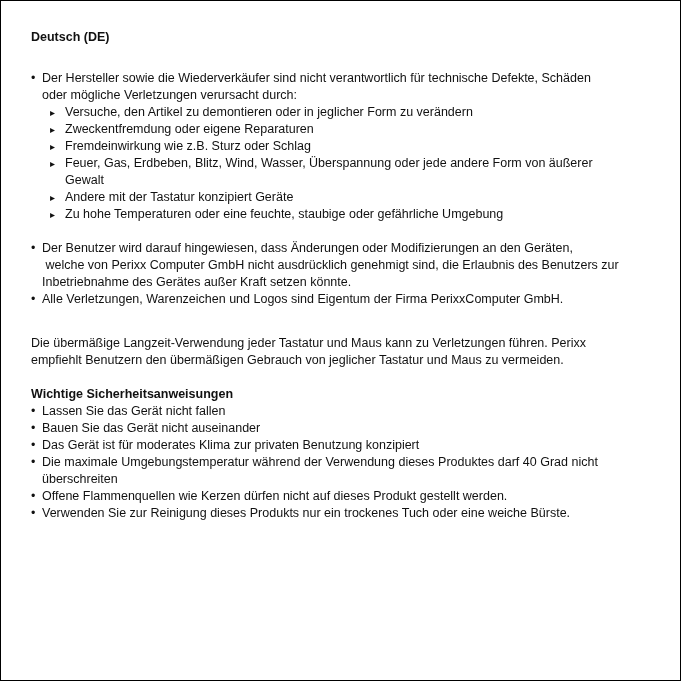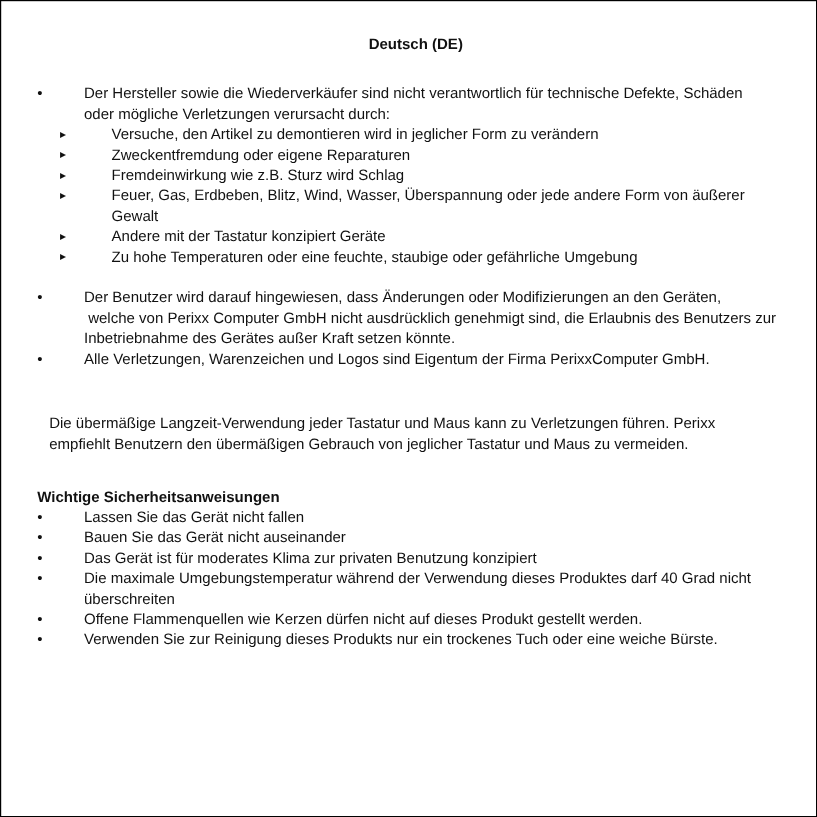--- a/index.html
+++ b/index.html
@@ -17,80 +17,78 @@
     font-family: "Liberation Sans", "DejaVu Sans", sans-serif;
     font-size: 12.5px;
     line-height: 17px;
     color: #111111;
     padding: 28px 18px 0 30px;
     overflow: hidden;
   }
   .doc-title {
     font-weight: bold;
     margin: 0 0 24px 0;
-    text-align: center;
   }
   .section-heading {
     font-weight: bold;
     margin: 0;
   }
   .row {
     display: flex;
     align-items: flex-start;
   }
   .row .marker {
     flex: 0 0 auto;
     width: 11px;
     text-align: left;
   }
   .row .text {
     flex: 1 1 auto;
     white-space: pre-wrap;
-    margin-left: 28px;
   }
   .sub-row {
     margin-left: 19px;
   }
   .sub-row .marker {
     width: 15px;
     font-size: 10px;
     line-height: 17px;
   }
   .gap-md { height: 17px; }
   .gap-lg { height: 27px; }
   .paragraph {
     white-space: pre-wrap;
-    margin: 10px;
+    margin: 0;
   }
 </style>
 </head>
 <body>
 
 <div class="page">
 
   <div class="doc-title">Deutsch (DE)</div>
 
 
   <div class="row">
     <span class="marker">•</span>
     <span class="text">Der Hersteller sowie die Wiederverkäufer sind nicht verantwortlich für technische Defekte, Schäden
 oder mögliche Verletzungen verursacht durch:</span>
   </div>
 
   <div class="row sub-row">
     <span class="marker">▸</span>
-    <span class="text">Versuche, den Artikel zu demontieren wird in jeglicher Form zu verändern</span>
+    <span class="text">Versuche, den Artikel zu demontieren oder in jeglicher Form zu verändern</span>
   </div>
   <div class="row sub-row">
     <span class="marker">▸</span>
     <span class="text">Zweckentfremdung oder eigene Reparaturen</span>
   </div>
   <div class="row sub-row">
     <span class="marker">▸</span>
-    <span class="text">Fremdeinwirkung wie z.B. Sturz wird Schlag</span>
+    <span class="text">Fremdeinwirkung wie z.B. Sturz oder Schlag</span>
   </div>
   <div class="row sub-row">
     <span class="marker">▸</span>
     <span class="text">Feuer, Gas, Erdbeben, Blitz, Wind, Wasser, Überspannung oder jede andere Form von äußerer
 Gewalt</span>
   </div>
   <div class="row sub-row">
     <span class="marker">▸</span>
     <span class="text">Andere mit der Tastatur konzipiert Geräte</span>
   </div>

